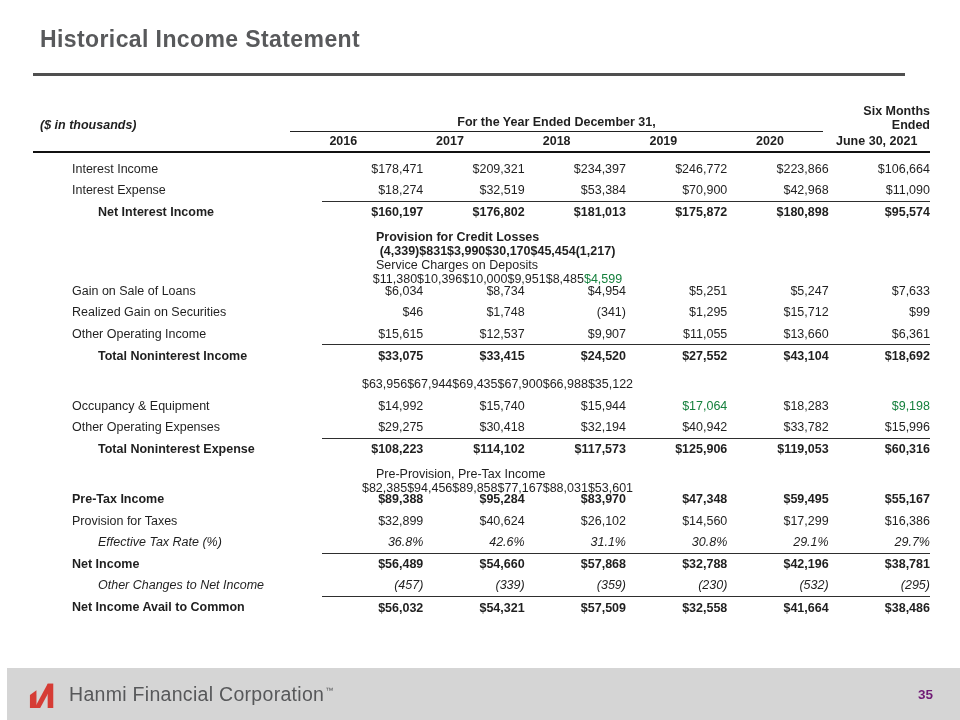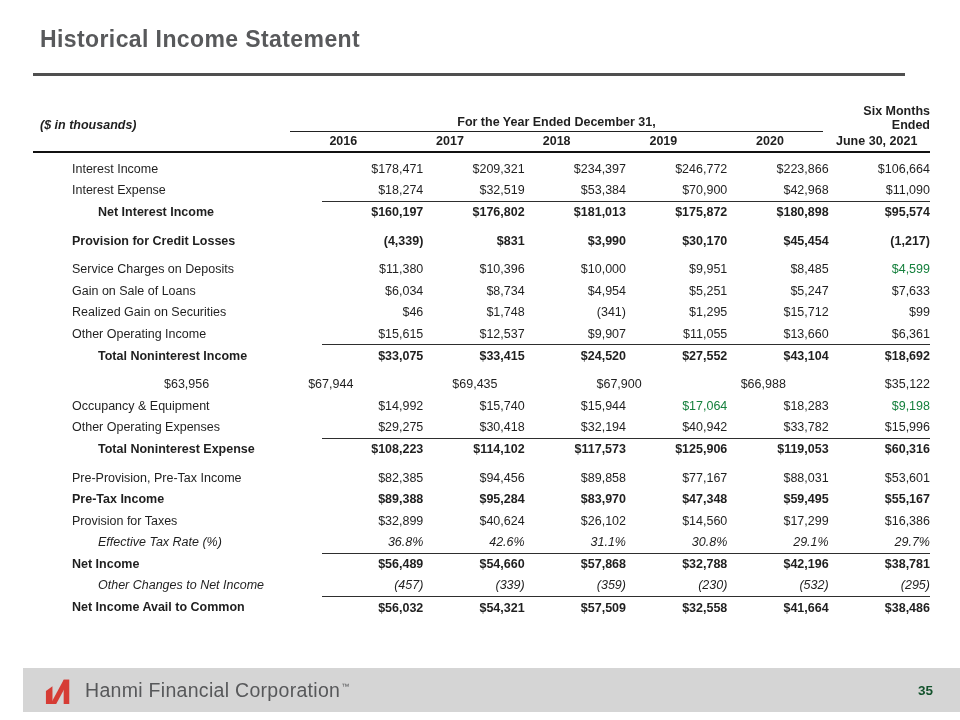--- a/index.html
+++ b/index.html
@@ -19,38 +19,38 @@
   .table-wrap { position:absolute; left:33px; top:104px; width:897px; color:#1f1f1f; }
   .hdr-a { display:flex; align-items:flex-end; font-weight:bold; font-size:12.5px; }
   .units-label { width:257px; font-style:italic; padding-left:7px; box-sizing:border-box; }
   .year-group { width:533px; text-align:center; border-bottom:1.6px solid #222; padding-bottom:2px;margin-top:8px; }
   .six-months { flex:1; text-align:right; }
   .hdr-b { display:flex; font-weight:bold; font-size:12.5px; border-bottom:2.6px solid #111; padding:2px 0 3px 0; }
   .hdr-spacer { width:257px; }
   .hdr-year { flex:1; text-align:center; }
   .tbody { margin-top:5px;margin-left:32px; }
   .trow { display:flex; align-items:center; height:21.6px; font-size:12.5px; }
-  .trow.gap { margin-top:7px; }
+  .trow.gap { margin-top:7px;flex-direction:column; }
   .trow.bold { font-weight:bold; }
   .trow.italic { font-style:italic; }
   .cell.label { width:257px; flex:none; padding-left:7px; box-sizing:border-box; white-space:nowrap; }
   .cell.label.indent { padding-left:33px; }
   .vals { flex:1; display:flex; height:100%; align-items:center; }
   .vals.line-above { border-top:1.6px solid #2e2e2e; }
   .cell.val { flex:1; text-align:right; white-space:nowrap; }
   .cell.val.muted { color:#15803d; }
   
   .footer {
-    position:absolute; left:23px; right:0; top:668px; height:44px;
+    position:absolute; left:7px; right:0; top:668px; height:52px;
     background:#d5d5d5; display:flex; align-items:center;
   }
   .logo-mark { margin-left:20px; width:32px; height:28px; flex:none; }
   .logo-text { margin-left:10px; font-size:19.5px; font-weight:500; color:#57585a; letter-spacing:0.3px; }
   .tm-mark { font-size:8px; vertical-align:super; color:#57585a; margin-left:1px; }
-  .page-num { margin-left:auto; margin-right:27px; font-size:13.5px; font-weight:bold; color:#14532d; }
+  .page-num { margin-left:auto; margin-right:27px; font-size:13.5px; font-weight:bold; color:#701a75; }
 </style>
 </head>
 <body>
 
 <div class="slide">
 
   <div class="title">Historical Income Statement</div>
   <div class="title-rule"></div>
 
   <div class="table-wrap">

